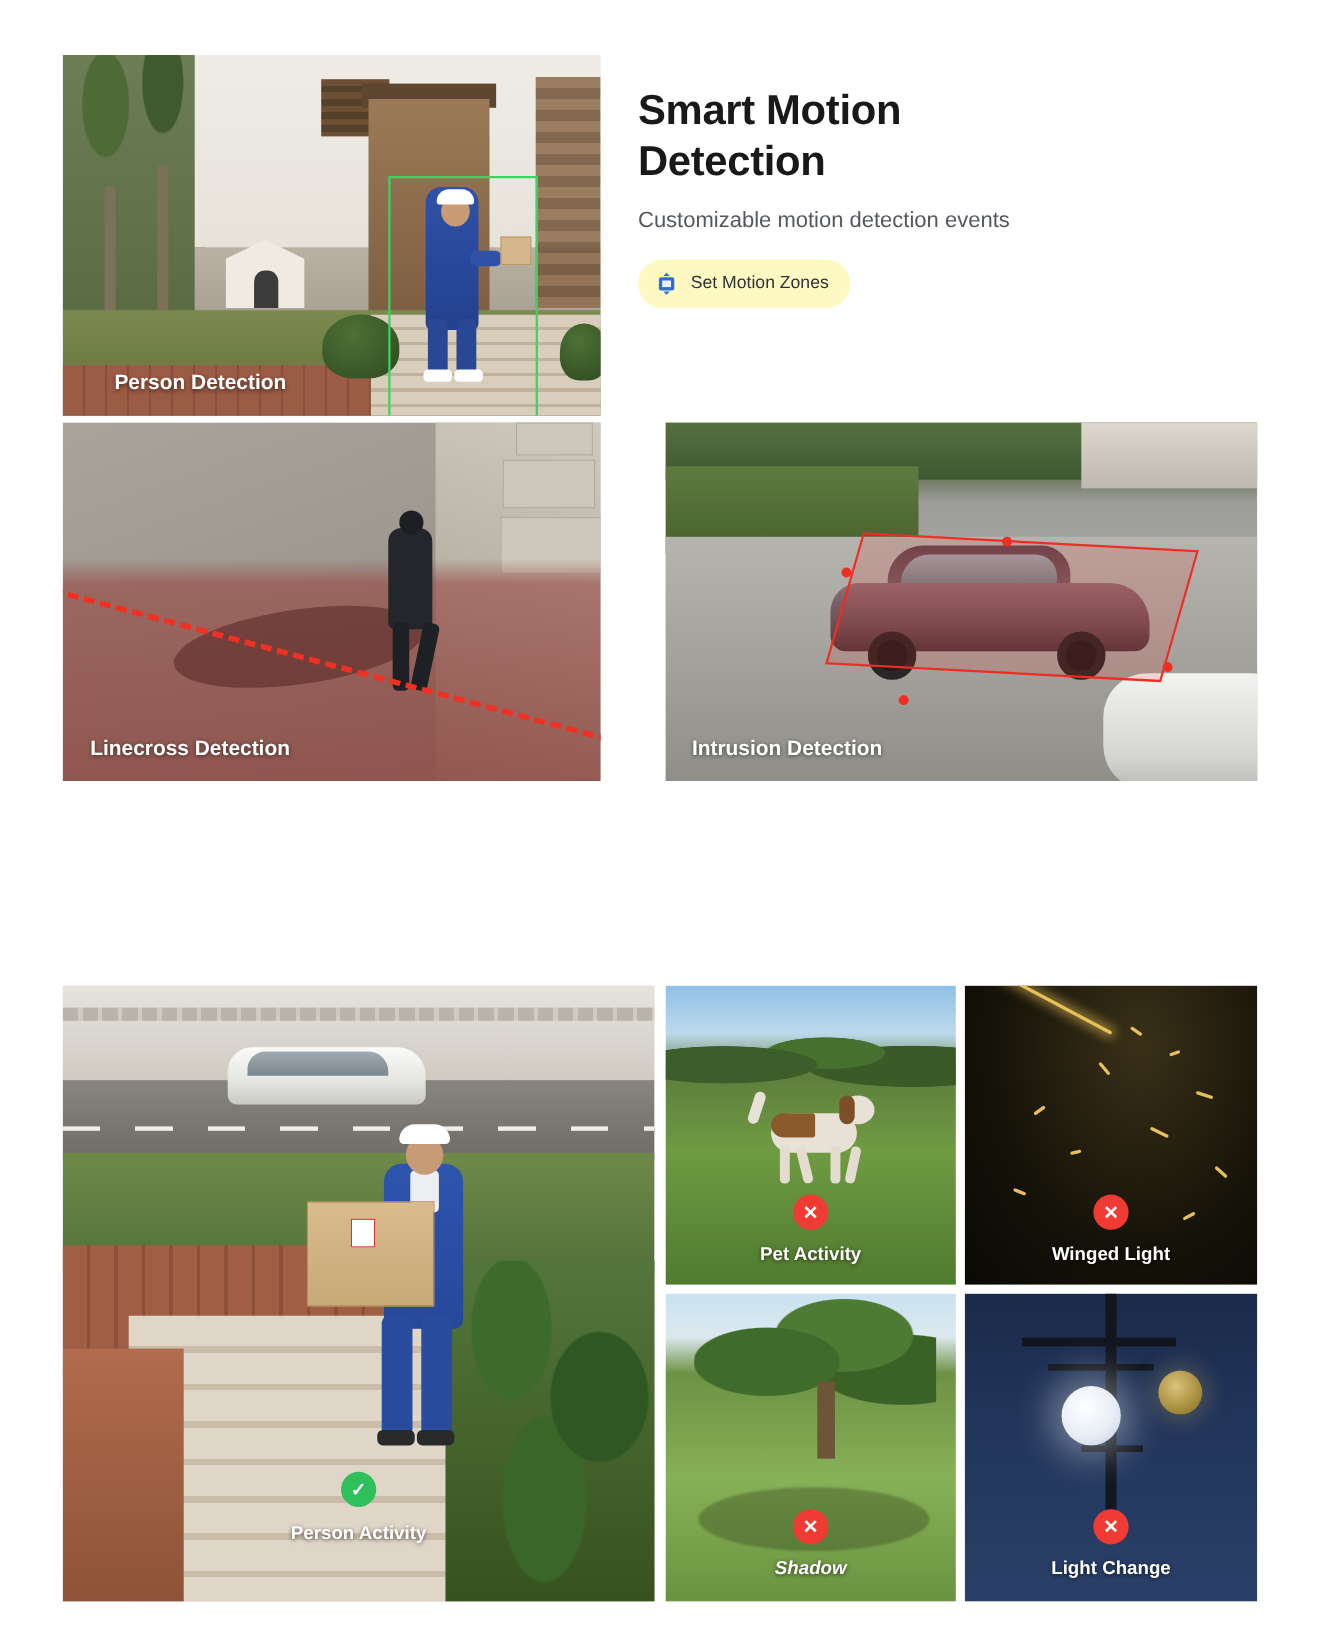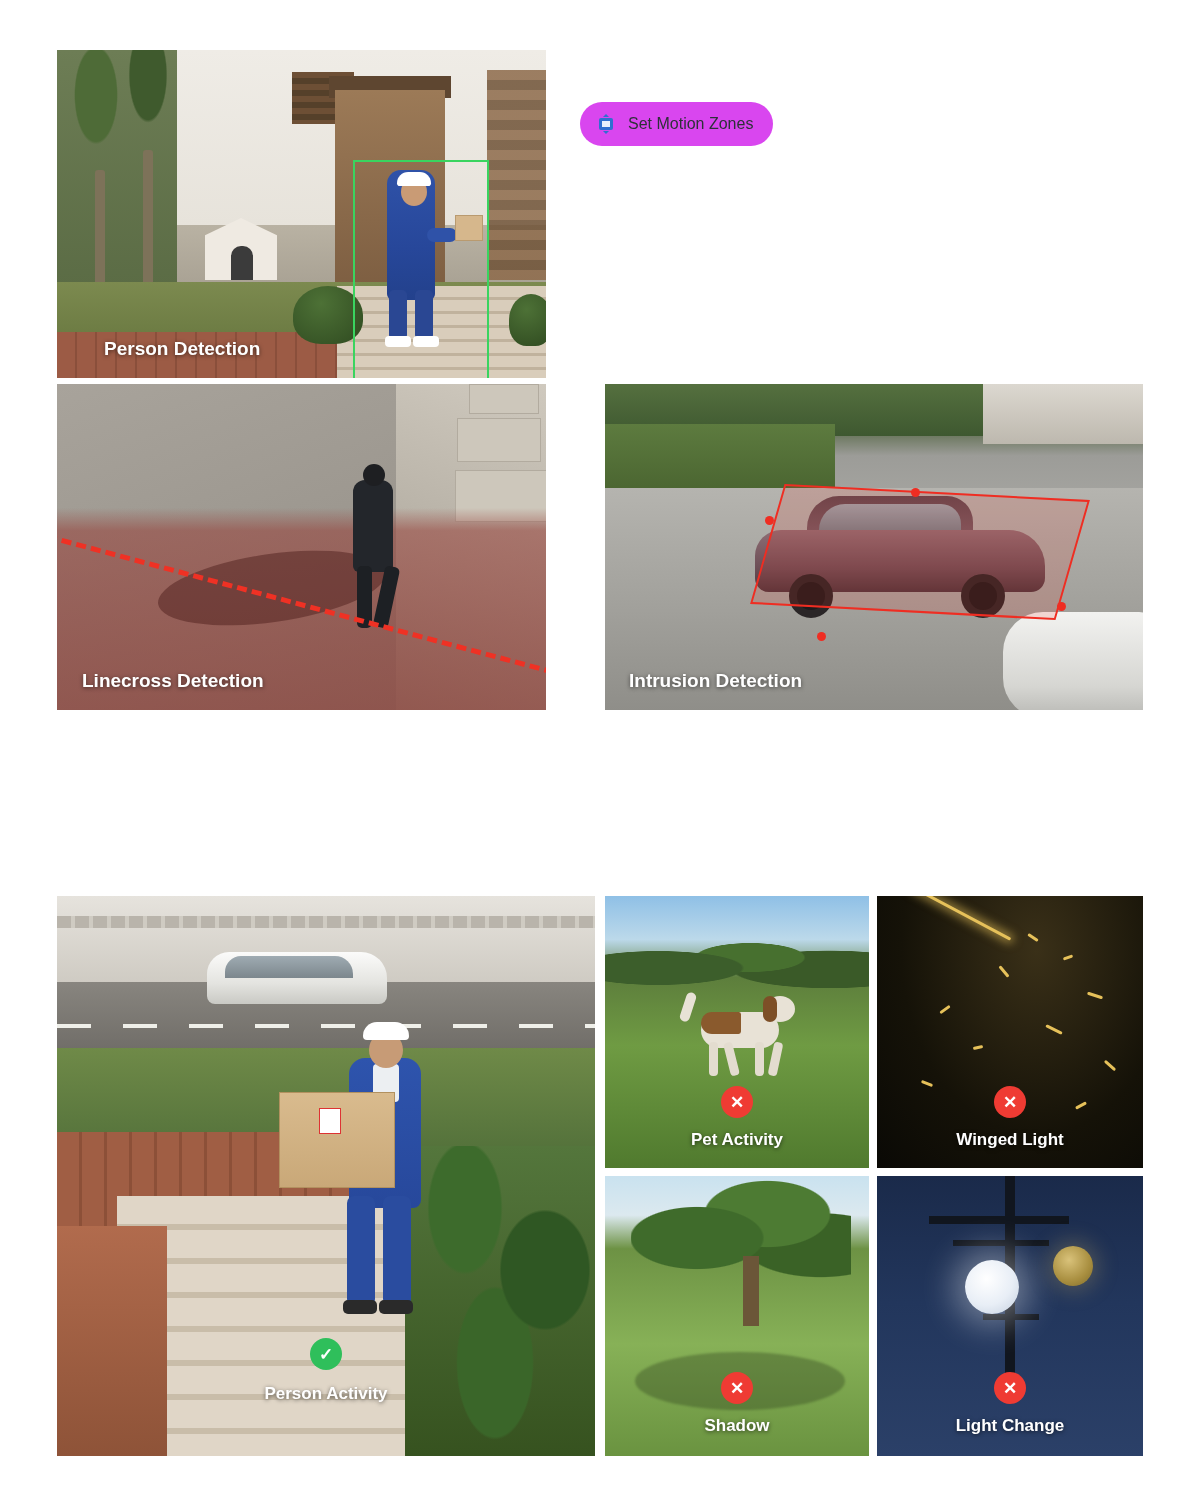--- a/index.html
+++ b/index.html
@@ -230,21 +230,21 @@
     font-size: 38px; line-height: 1.22; font-weight: 800; color:#18191b;
     letter-spacing: -0.3px;
   }
   .headline p.sub {
     margin-top: 18px;
     font-size: 20px; color:#54585e; font-weight:400;
   }
   .chips { margin-top: 24px; display:flex; gap:18px; align-items:center; }
   .chip {
     display:flex; align-items:center; gap:10px;
-    background:#d946ef; border-radius:22px;
+    background:#fef9c3; border-radius:22px;
     padding: 10px 20px 10px 14px;
     font-size: 16px; color:#2d3138;
     white-space:nowrap;
   }
   .chip-ic { width:24px; height:24px; flex:0 0 24px; }
 
   
   .mid-title {
     position:absolute; left:0; top:775px; width:1200px;
     text-align:center;
@@ -457,20 +457,25 @@
       <div class="lc-person-body"></div>
       <div class="lc-head"></div>
       <div class="lc-leg" style="left:300px;"></div>
       <div class="lc-leg" style="left:322px; transform:rotate(12deg);"></div>
       <div class="lc-line"></div>
       <div class="cap-label" style="left:25px; bottom:18px;">Linecross Detection</div>
     </div>
   </div>
 
   <div class="headline">
+    <h1>
+      <span>Smart Motion</span><br>
+      <span>Detection</span>
+    </h1>
+    <p class="sub">Customizable motion detection events</p>
 
     <div class="chips">
       <div class="chip">
         <span class="chip-ic">
           <svg viewBox="0 0 24 24" width="24" height="24">
             <rect x="5" y="6" width="14" height="12" rx="2" fill="#2f6fd0"></rect>
             <path d="M12 2 L15 5 H9 Z" fill="#2f6fd0"></path>
             <path d="M12 22 L9 19 H15 Z" fill="#2f6fd0"></path>
             <rect x="8" y="9" width="8" height="6" fill="#e8f1fd"></rect>
           </svg>
@@ -544,21 +549,21 @@
       <div class="badge badge-x" style="top:190px;">✕</div>
       <div class="cap-center" style="top:234px;">Winged Light</div>
     </div>
 
     <div class="b-shadow">
       <div class="shadow-bg"></div>
       <div class="sh-tree"></div>
       <div class="sh-trunk"></div>
       <div class="sh-cast"></div>
       <div class="badge badge-x" style="top:196px;">✕</div>
-      <div class="cap-center" style="top:240px;">Shadow</div>
+      <div class="cap-center" style="top:240px;font-style:italic;">Shadow</div>
     </div>
 
     <div class="b-light">
       <div class="light-bg"></div>
       <div class="lamp-post"></div>
       <div class="lamp-arm" style="left:52px; top:40px; width:140px; height:8px;"></div>
       <div class="lamp-arm" style="left:76px; top:64px; width:96px; height:6px;"></div>
       <div class="lamp-arm" style="left:106px; top:138px; width:56px; height:6px;"></div>
       <div class="lamp-globe-white"></div>
       <div class="lamp-globe-amber"></div>

